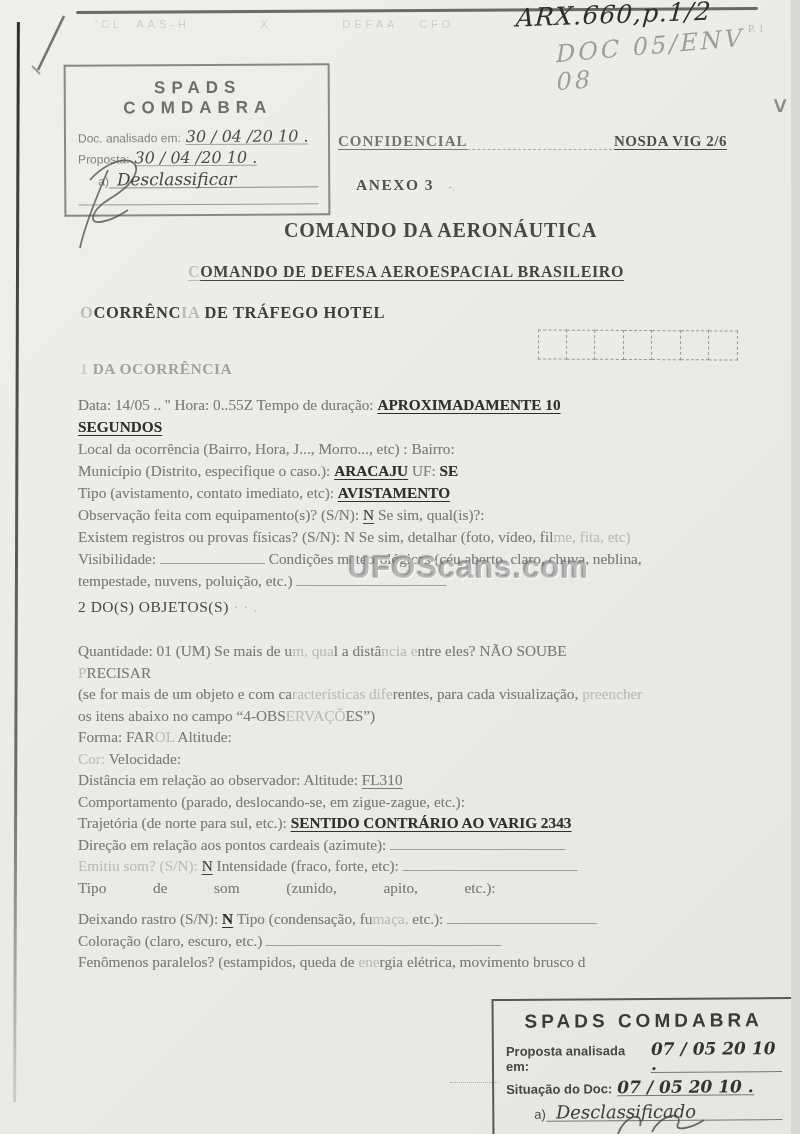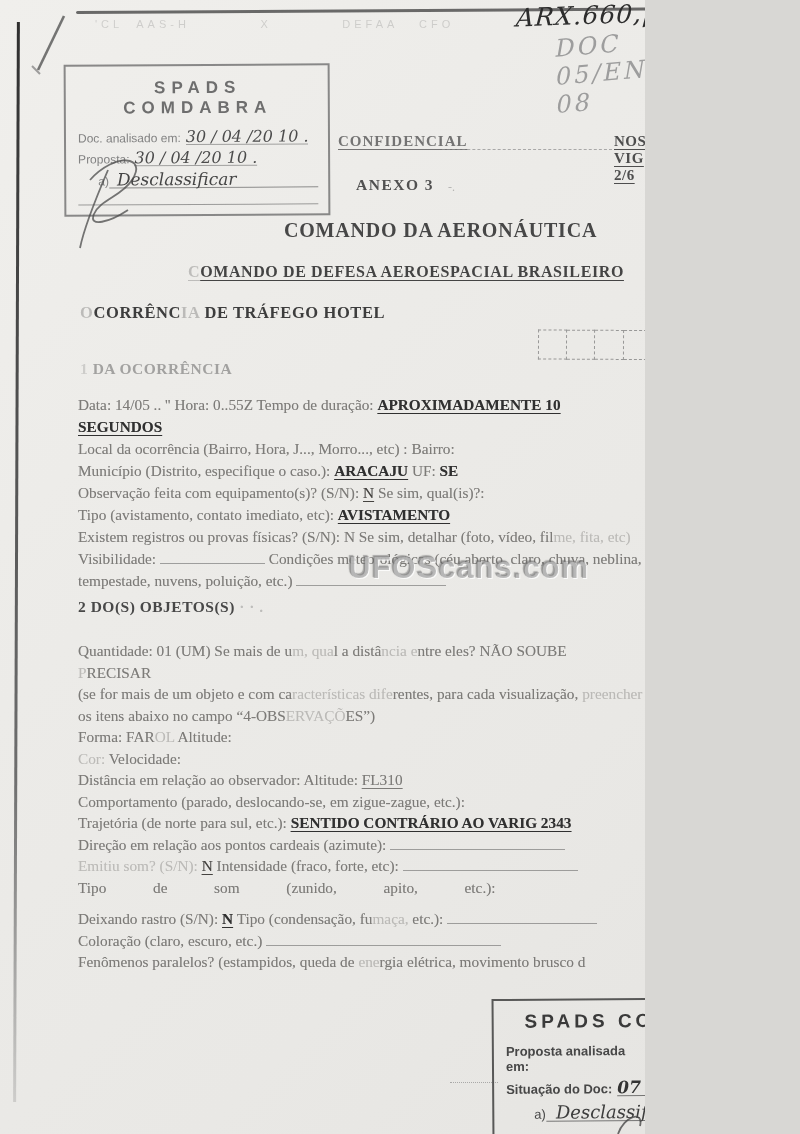--- a/index.html
+++ b/index.html
@@ -1,17 +1,17 @@
 <!DOCTYPE html>
 <html><head>
 <meta charset="utf-8">
 <style>
   html,body{margin:0;padding:0;background:#d8d7d4;}
   .page{
-    position:relative;width:645px;height:1134px;overflow:hidden;
+    position:relative;width:791px;height:1134px;overflow:hidden;
     background:linear-gradient(135deg,#f0efec 0%,#ecebe8 40%,#e9e8e5 75%,#e6e5e2 100%);
     font-family:"Liberation Serif",serif;color:#413f3d;
   }
   
   .top-border{position:absolute;left:76px;top:9px;width:682px;height:3px;background:#3c3c3c;opacity:.75;transform:rotate(-.35deg);border-radius:2px;}
   .left-border{position:absolute;left:15px;top:22px;width:2.5px;height:1080px;transform:rotate(.2deg);
     background:linear-gradient(#2f2f2f 0%,#4a4a4a 30%,#6e6e6e 70%,rgba(120,120,120,.25) 100%);}
   .fax-header{position:absolute;left:95px;top:18px;font-family:"Liberation Sans",sans-serif;font-size:11px;letter-spacing:4px;color:#6f6f6f;opacity:.25;white-space:pre;}
   .page-marker{position:absolute;left:748px;top:22px;font-size:11px;color:#8f8f8f;opacity:.55;}
   .checkmark{position:absolute;left:772px;top:92px;font-size:22px;color:#8a8a8a;transform:scaleX(1.2);}
@@ -52,21 +52,21 @@
   .command2{position:absolute;left:188px;top:263px;font-weight:bold;font-size:16px;letter-spacing:.6px;color:#444;}
   .doc-title{position:absolute;left:80px;top:303px;font-weight:bold;font-size:16.5px;letter-spacing:.6px;color:#3d3d3d;}
 
   
   .code-boxes{position:absolute;left:538px;top:330px;display:flex;transform:rotate(.3deg);}
   .code-box{width:28.5px;height:30px;border:1.2px dashed rgba(125,125,125,.75);border-left:none;box-sizing:border-box;}
   .code-box:first-child{border-left:1.2px dashed rgba(125,125,125,.75);}
 
   
   .sec1-title{position:absolute;left:80px;top:360px;font-weight:bold;font-size:15.5px;letter-spacing:.5px;color:#555;opacity:.75;}
-  .sec2-title{position:absolute;left:78px;top:598px;font-weight:bold;font-size:15.5px;letter-spacing:.5px;color:#484848;text-align:right;}
+  .sec2-title{position:absolute;left:78px;top:598px;font-weight:normal;font-size:15.5px;letter-spacing:.5px;color:#484848;text-align:right;}
 
   
   .body-lines{position:absolute;left:78px;width:706px;font-size:15.3px;color:#454340;text-shadow:0 0 .5px rgba(70,70,70,.45);}
   #section1-lines{top:394px;}
   #section1-lines .bline{line-height:22px;height:22px;white-space:nowrap;}
   #section2-lines{top:640px;}
   #section2-lines .bline{line-height:21.5px;height:21.5px;white-space:nowrap;}
   .hdr-line .bline{white-space:nowrap;}
   .s-u{text-decoration:underline;text-underline-offset:2.5px;text-decoration-thickness:1.3px;}
   .s-b{font-weight:bold;color:#303030;}
@@ -147,22 +147,22 @@
     </div>
   <div class="sec2-title hdr-line">
       <div class="bline"><span class="">2 DO(S) OBJETOS(S)</span><span class="s-f">    ·  · .</span></div>
     </div>
 
   <div id="section1-lines" class="body-lines">
       <div class="bline"><span class="s-m">Data: 14/05 ..  ''  Hora: 0..55Z</span><span class="s-m">      Tempo  de  duração:  </span><span class="s-u s-b">APROXIMADAMENTE 10</span></div>
       <div class="bline"><span class="s-u s-b">SEGUNDOS</span></div>
       <div class="bline"><span class="s-m">Local da ocorrência (Bairro, Hora, J..., Morro..., etc) : Bairro:</span></div>
       <div class="bline"><span class="s-m">Município (Distrito, especifique o caso.): </span><span class="s-u s-b">ARACAJU</span><span class="s-m">  UF:  </span><span class="s-b">SE</span></div>
+      <div class="bline"><span class="s-m">Tipo (avistamento, contato imediato, etc):  </span><span class="s-u s-b">AVISTAMENTO</span></div>
       <div class="bline"><span class="s-m">Observação feita com equipamento(s)?  (S/N): </span><span class="s-u">N</span><span class="s-m"> Se sim, qual(is)?:</span></div>
-      <div class="bline"><span class="s-m">Tipo (avistamento, contato imediato, etc):  </span><span class="s-u s-b">AVISTAMENTO</span></div>
       <div class="bline"><span class="s-m">Existem registros ou provas físicas? (S/N): N  Se sim, detalhar (foto, vídeo, fil</span><span class="s-f">me, fita, etc)</span></div>
       <div class="bline"><span class="s-m">Visibilidade: </span><span class="fill-line" style="width: 105px;"></span><span class="s-m"> Condições meteorológicas (céu aberto, claro, chuva, neblina,</span></div>
       <div class="bline"><span class="s-m">tempestade, nuvens, poluição, etc.) </span><span class="fill-line" style="width: 150px;"></span></div>
     </div>
   <div id="section2-lines" class="body-lines">
       <div class="bline"><span class="s-m">Quantidade: 01 (UM)</span><span class="s-m">        Se mais de u</span><span class="s-f">m, qua</span><span class="s-m">l a distâ</span><span class="s-f">ncia e</span><span class="s-m">ntre eles? NÃO SOUBE</span></div>
       <div class="bline"><span class="s-f">P</span><span class="s-m">RECISAR</span></div>
       <div class="bline"><span class="s-m">(se for mais de um objeto e com ca</span><span class="s-f">racterísticas dife</span><span class="s-m">rentes, para cada visualização, </span><span class="s-f">preencher</span></div>
       <div class="bline"><span class="s-m">os itens abaixo no campo “4-OBS</span><span class="s-f">ERVAÇÕ</span><span class="s-m">ES”)</span></div>
       <div class="bline"><span class="s-m">Forma: FAR</span><span class="s-f">OL</span><span class="s-m">        Altitude:</span></div>

